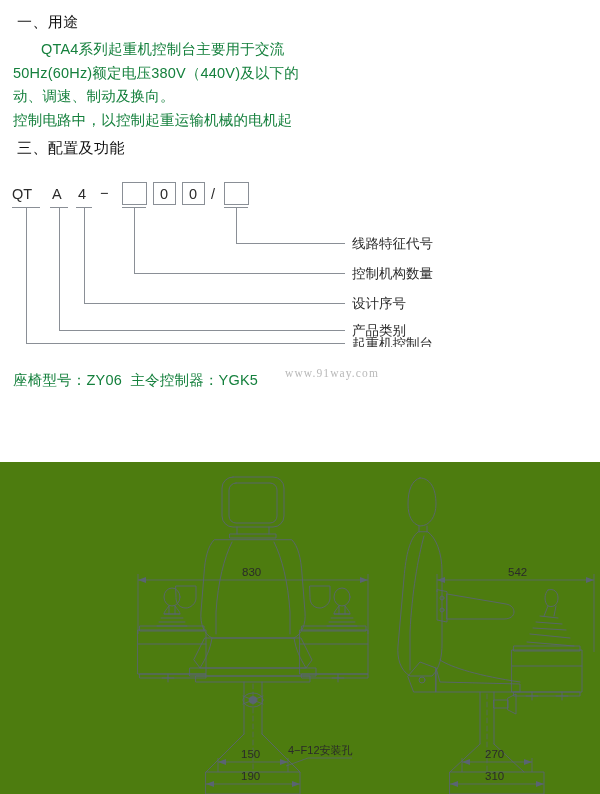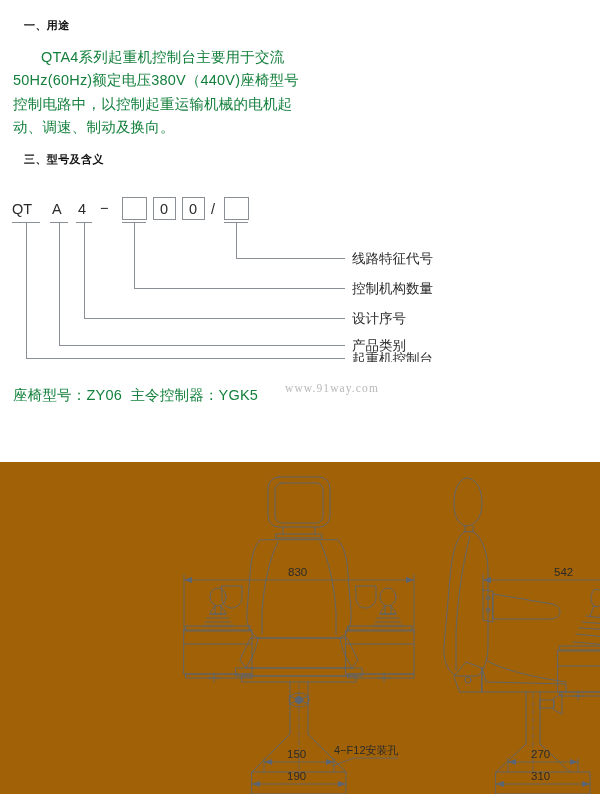--- a/index.html
+++ b/index.html
@@ -12,26 +12,26 @@
     color: #1a1a1a;
     position: relative;
     overflow: hidden;
   }
 
   .text-area {
     padding: 6px 0 0 13px;
   }
 
   .sec-head {
-    font-weight: bold;
-    font-size: 11px;
+    font-weight: normal;
+    font-size: 15px;
     line-height: 1.62;
     letter-spacing: 0.4px;
     color: #111;
-    margin: 11px;
+    margin: 4px;
   }
 
   .body-line {
     font-size: 14.5px;
     line-height: 1.62;
     letter-spacing: 0.2px;
     color: #15803d;
     margin: 0;
     white-space: pre;
   }
@@ -59,38 +59,37 @@
     text-align: right;
   }
 
   
   .draw-panel {
     position: absolute;
     left: 0;
     top: 462px;
     width: 600px;
     height: 332px;
-    background: #a16207;
-    padding-left: 46px;
+    background: #4d7c0f;
   }
   .draw-svg { display: block; }
 </style>
 </head>
 <body>
 
 <div class="text-area">
 
   <p class="sec-head">一、用途</p>
   <p class="body-line indent">QTA4系列起重机控制台主要用于交流</p>
-  <p class="body-line">50Hz(60Hz)额定电压380V（440V)座椅型号</p>
+  <p class="body-line">50Hz(60Hz)额定电压380V（440V)及以下的</p>
+  <p class="body-line">动、调速、制动及换向。</p>
   <p class="body-line">控制电路中，以控制起重运输机械的电机起</p>
-  <p class="body-line">动、调速、制动及换向。</p>
-
-
-  <p class="sec-head">三、型号及含义</p>
+
+
+  <p class="sec-head">三、配置及功能</p>
 </div>
 
 <div class="model-wrap">
   <svg class="model-svg" width="600" height="182" viewBox="0 0 600 182">
     <g fill="none" stroke="#8a8f96" stroke-width="1" shape-rendering="crispEdges">
 
       <line x1="12" y1="42" x2="40" y2="42"></line>
       <line x1="50" y1="42" x2="68" y2="42"></line>
       <line x1="76" y1="42" x2="92" y2="42"></line>
 

